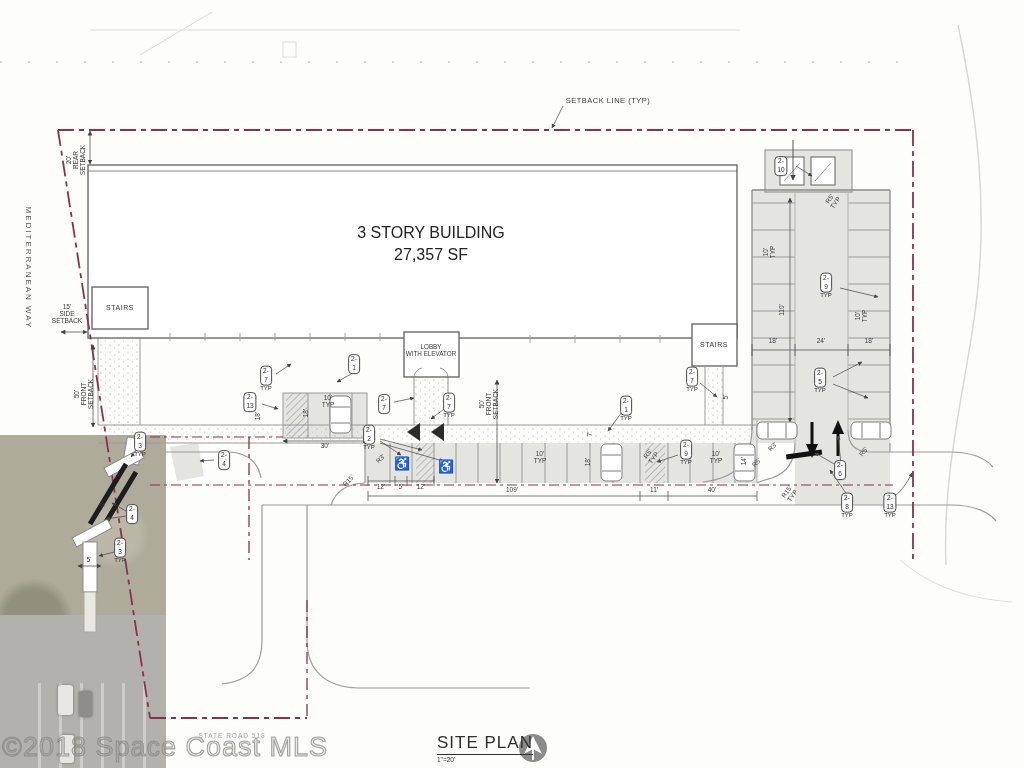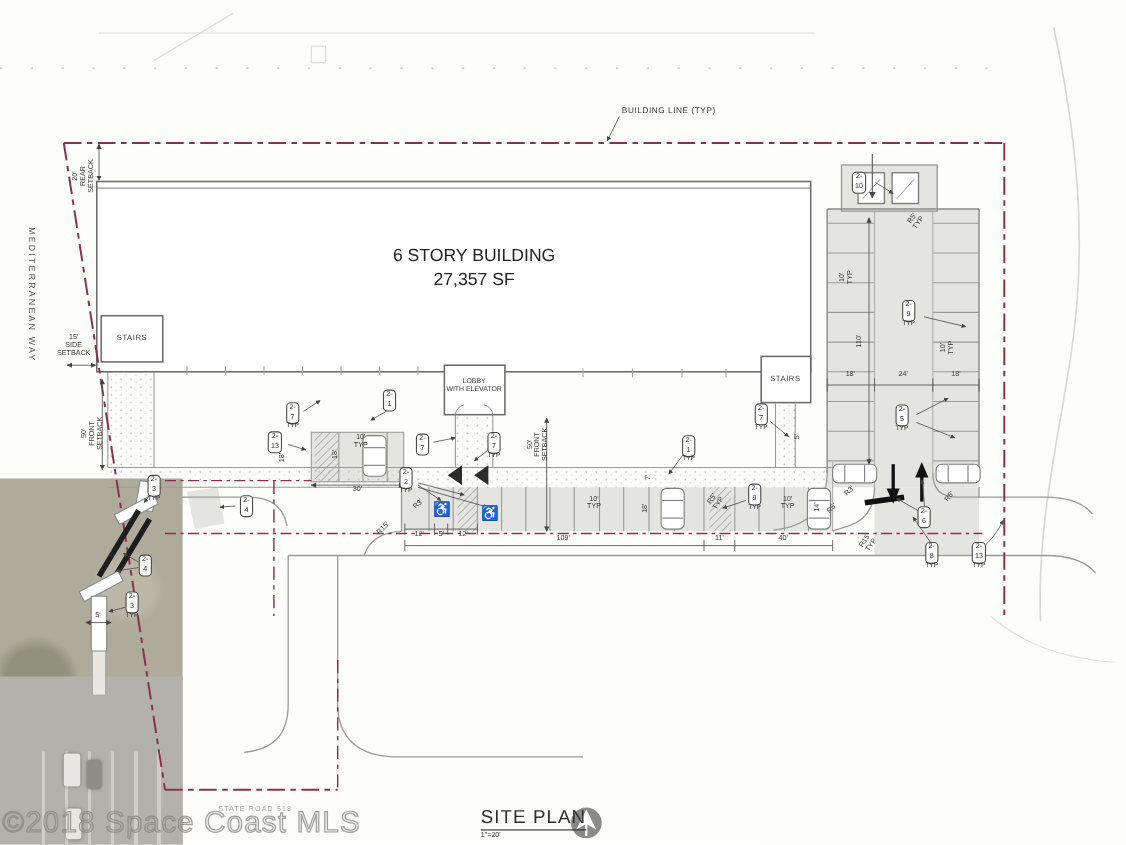--- a/index.html
+++ b/index.html
@@ -316,29 +316,29 @@
       </g>
     </g>
 
     <g>
       <circle cx="533" cy="748" r="14" fill="#8a8a8a"></circle>
       <path d="M533,736 L542,754 L533,749 L524,754 Z" fill="#ffffff"></path>
       <line x1="533" y1="749" x2="533" y2="760" stroke="#ffffff" stroke-width="2"></line>
     </g>
   </svg>
 
-  <div class="label" style="left:431px;top:233px;font-size:16px;color:#222;">6 STORY BUILDING</div>
+  <div class="label" style="left:431px;top:233px;font-size:16px;color:#222;">3 STORY BUILDING</div>
   <div class="label" style="left:431px;top:255px;font-size:16px;color:#222;">27,357 SF</div>
   <div class="label" style="left:120px;top:308px;font-size:7px;letter-spacing:.5px;">STAIRS</div>
   <div class="label" style="left:714px;top:345px;font-size:7px;letter-spacing:.5px;">STAIRS</div>
   <div class="label" style="left:431px;top:351px;font-size:6.3px;">LOBBY
 WITH ELEVATOR</div>
   <div class="label" style="left:28px;top:268px;font-size:8px;letter-spacing:2px;color:#555;transform:translate(-50%,-50%) rotate(90deg);">MEDITERRANEAN WAY</div>
   <div class="label" style="left:232px;top:736px;font-size:6.5px;color:#a9a9a0;letter-spacing:1px;">STATE ROAD 518</div>
-  <div class="label" style="left:608px;top:101px;font-size:7.5px;letter-spacing:.5px;">BUILDING LINE (TYP)</div>
+  <div class="label" style="left:608px;top:101px;font-size:7.5px;letter-spacing:.5px;">SETBACK LINE (TYP)</div>
   <div class="label" style="left:76px;top:160px;font-size:6.5px;transform:translate(-50%,-50%) rotate(-90deg);">20'
 REAR
 SETBACK</div>
   <div class="label" style="left:67px;top:314px;font-size:6.5px;">15'
 SIDE
 SETBACK</div>
   <div class="label" style="left:84px;top:394px;font-size:6.5px;transform:translate(-50%,-50%) rotate(-90deg);">50'
 FRONT
 SETBACK</div>
   <div class="label" style="left:489px;top:404px;font-size:6.5px;transform:translate(-50%,-50%) rotate(-90deg);">50'

